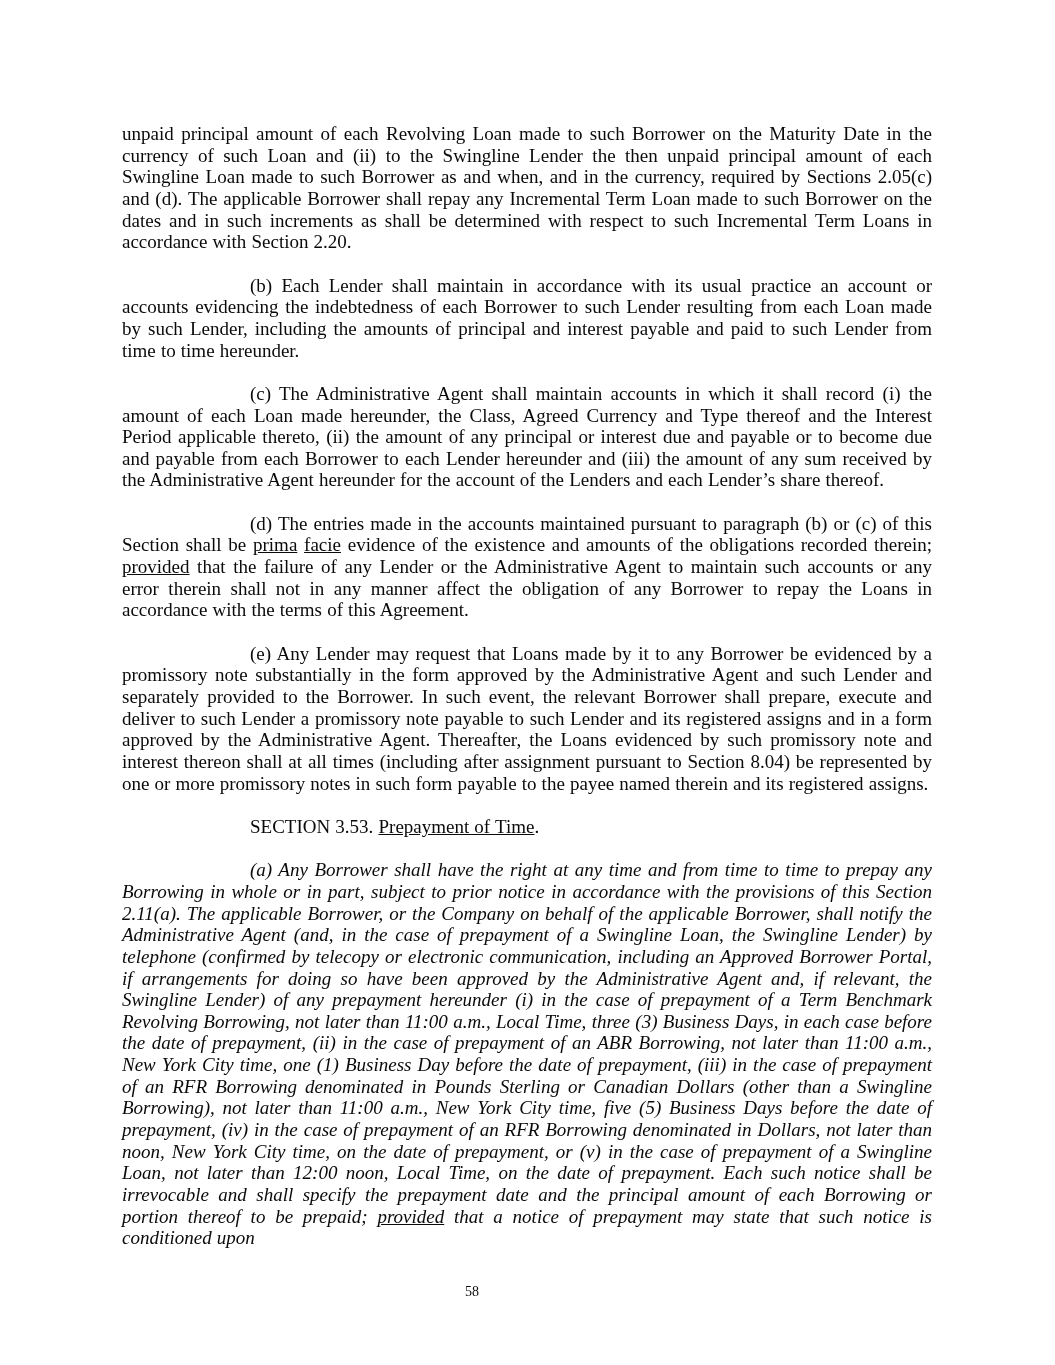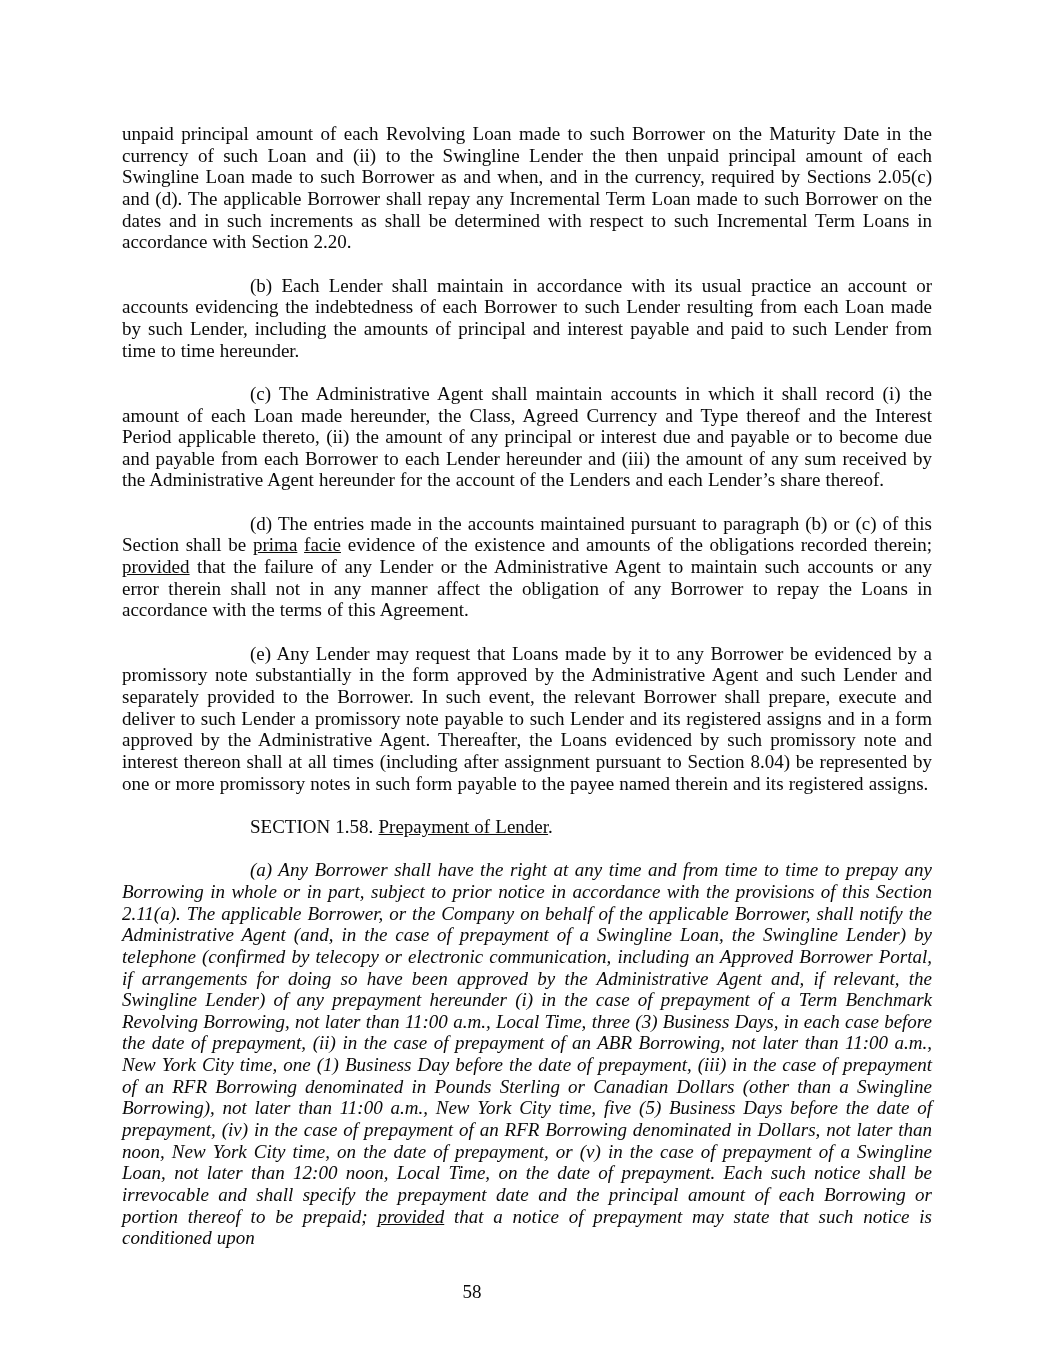--- a/index.html
+++ b/index.html
@@ -31,33 +31,33 @@
   p.para:last-child { margin-bottom: 4px; font-style: italic; }
   p.indent { text-indent: 128px; }
   p.heading { text-align: left; }
   .u { text-decoration: underline; }
   .page-footer {
     position: absolute;
     top: 1281px;
     left: 0;
     width: 944px;
     text-align: center;
-    font-size: 19px;
+    font-size: 14px;
     line-height: 21.65px;
   }
 </style>
 </head>
 <body>
 
 <div class="doc-page">
   <div class="doc-content">
       <p class="para"><span>unpaid principal amount of each Revolving Loan made to such  Borrower on the Maturity Date in the currency of such Loan and (ii) to the Swingline Lender the then unpaid principal amount of each Swingline Loan made to such Borrower as and when, and in the currency, required by Sections 2.05(c) and (d).  The applicable Borrower shall repay any Incremental Term Loan made to such Borrower on the dates and in such increments as shall be determined with respect to such Incremental Term Loans in accordance with Section 2.20.</span></p>
       <p class="para indent"><span>(b)  Each Lender shall maintain in accordance with its usual practice an account or accounts evidencing the indebtedness of each Borrower to such Lender resulting from each Loan made by such Lender, including the amounts of principal and interest payable and paid to such Lender from time to time hereunder.</span></p>
       <p class="para indent"><span>(c)  The Administrative Agent shall maintain accounts in which it shall record (i) the amount of each Loan made hereunder, the Class, Agreed Currency and Type thereof and the Interest Period applicable thereto, (ii) the amount of any principal or interest due and payable or to become due and payable from each Borrower to each Lender hereunder and (iii) the amount of any sum received by the Administrative Agent hereunder for the account of the Lenders and each Lender’s share thereof.</span></p>
       <p class="para indent"><span>(d)  The entries made in the accounts maintained pursuant to paragraph (b) or (c) of this Section shall be </span><span class="u">prima</span><span> </span><span class="u">facie</span><span> evidence of the existence and amounts of the obligations recorded therein; </span><span class="u">provided</span><span> that the failure of any Lender or the Administrative Agent to maintain such accounts or any error therein shall not in any manner affect the obligation of any Borrower to repay the Loans in accordance with the terms of this Agreement.</span></p>
       <p class="para indent"><span>(e)  Any Lender may request that Loans made by it to any Borrower be evidenced by a promissory note substantially in the form approved by the Administrative Agent and such Lender and separately provided to the Borrower.  In such event, the relevant Borrower shall prepare, execute and deliver to such Lender a promissory note payable to such Lender and its registered assigns and in a form approved by the Administrative Agent.  Thereafter, the Loans evidenced by such promissory note and interest thereon shall at all times (including after assignment pursuant to Section 8.04) be represented by one or more promissory notes in such form payable to the payee named therein and its registered assigns.</span></p>
-      <p class="para indent heading"><span>SECTION 1.58.  </span><span class="u">Prepayment of Lender</span><span>.</span></p>
+      <p class="para indent heading"><span>SECTION 3.53.  </span><span class="u">Prepayment of Time</span><span>.</span></p>
       <p class="para indent"><span>(a)  Any Borrower shall have the right at any time and from time to time to prepay any Borrowing in whole or in part, subject to prior notice in accordance with the provisions of this Section 2.11(a).  The applicable Borrower, or the Company on behalf of the applicable Borrower, shall notify the Administrative Agent (and, in the case of prepayment of a Swingline Loan, the Swingline Lender) by telephone (confirmed by telecopy or electronic communication, including an Approved Borrower Portal, if arrangements for doing so have been approved by the Administrative Agent and, if relevant, the Swingline Lender) of any prepayment hereunder (i) in the case of prepayment of a Term Benchmark Revolving Borrowing, not later than 11:00 a.m., Local Time, three (3) Business Days, in each case before the date of prepayment, (ii) in the case of prepayment of an ABR Borrowing, not later than 11:00 a.m., New York City time, one (1) Business Day before the date of prepayment, (iii) in the case of prepayment of an RFR Borrowing denominated in Pounds Sterling or Canadian Dollars (other than a Swingline Borrowing), not later than 11:00 a.m., New York City time, five (5) Business Days before the date of prepayment, (iv) in the case of prepayment of an RFR Borrowing denominated in Dollars, not later than noon, New York City time, on the date of prepayment, or (v) in the case of prepayment of a Swingline Loan, not later than 12:00 noon, Local Time, on the date of prepayment.  Each such notice shall be irrevocable and shall specify the prepayment date and the principal amount of each Borrowing or portion thereof to be prepaid; </span><span class="u">provided</span><span> that a notice of prepayment may state that such notice is conditioned upon</span></p>
     </div>
   <div class="page-footer">
     <span>58</span>
   </div>
 </div>
 
 </body></html>

